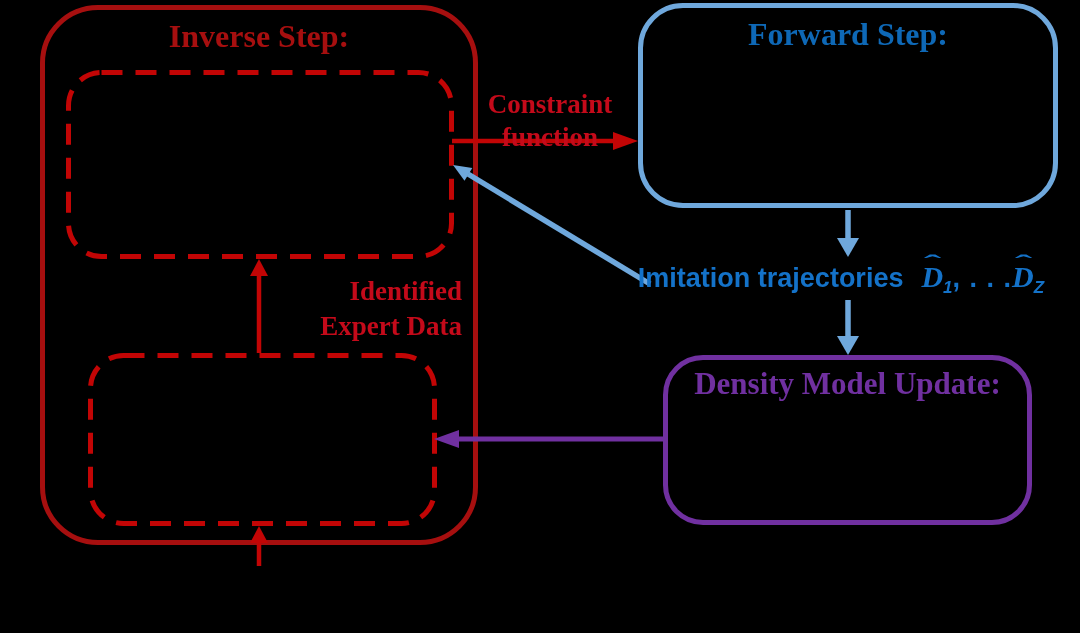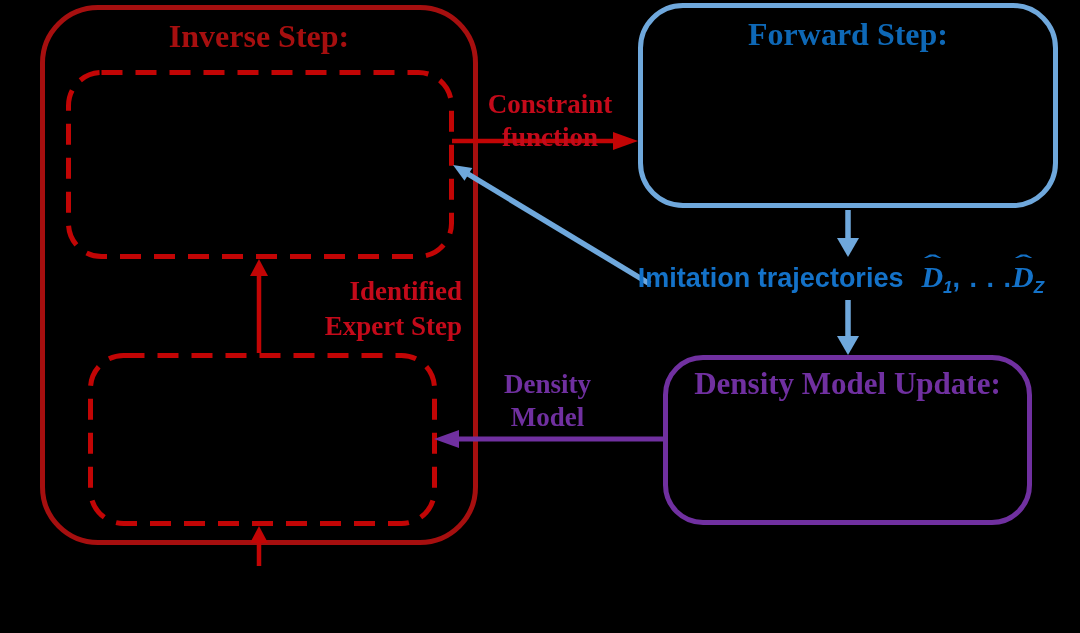--- a/index.html
+++ b/index.html
@@ -88,25 +88,21 @@
   <div class="title forward-title">Forward Step:</div>
   <div class="title density-title">Density Model Update:</div>
 
   <div class="lbl constraint-lbl">
     <div>Constraint</div>
     <div>function</div>
   </div>
 
   <div class="lbl identified-lbl">
     <div>Identified</div>
-    <div>Expert Step</div>
+    <div>Expert Data</div>
   </div>
 
-  <div class="lbl densitymodel-lbl">
-    <div>Density</div>
-    <div>Model</div>
-  </div>
 
   <div class="lbl imitation-lbl">
     <span class="prefix">Imitation trajectories</span><span class="dwrap"><span class="hat">ˆ</span><span>D</span></span><span class="msub">1</span><span class="dots">, . . .</span><span class="dwrap"><span class="hat">ˆ</span><span>D</span></span><span class="msub">Z</span>
   </div>
 
 </div>
 
 </body></html>

